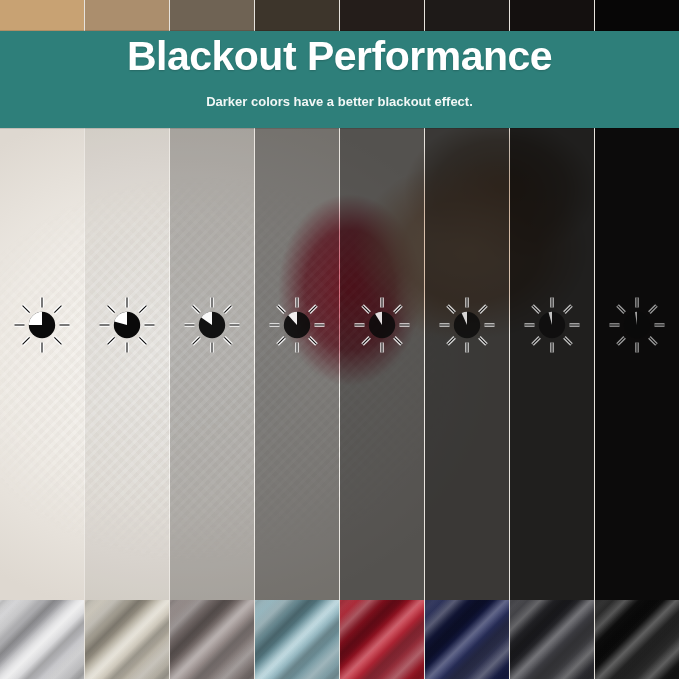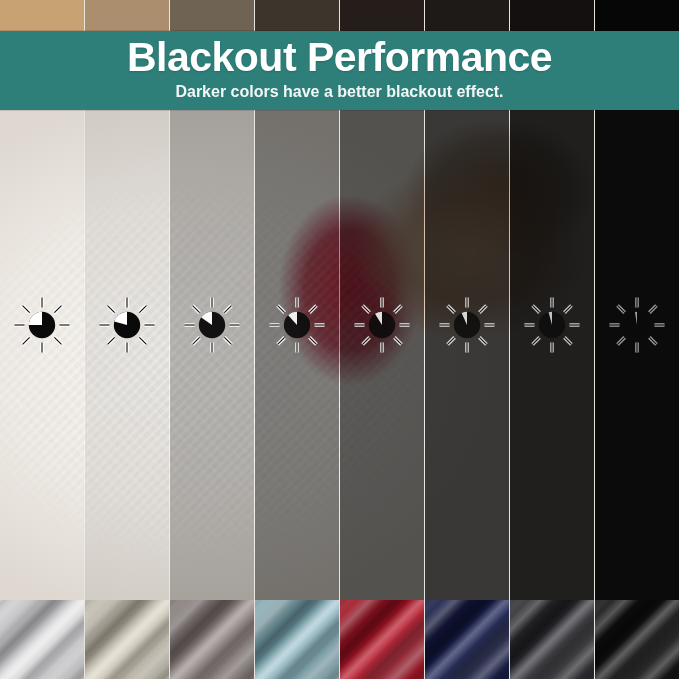--- a/index.html
+++ b/index.html
@@ -79,42 +79,42 @@
   
   .sun{
     position:absolute;left:50%;top:325px;
     transform:translate(-50%,-50%);
     width:62px;height:62px;
   }
   .sun svg{display:block;width:62px;height:62px;}
 
   
   #banner{
-    position:absolute;left:0;right:0;top:31px;height:79px;
+    position:absolute;left:0;right:0;top:31px;height:97px;
     background:#2e7f7a;
     display:flex;flex-direction:column;
     align-items:center;justify-content:center;
     box-shadow:0 0 0 1px rgba(0,0,0,0.12);
   }
   #banner-title{
     color:#ffffff;
     font-size:41px;
     line-height:1;
     font-weight:700;
     letter-spacing:-0.5px;
     margin:0 0 2px 0;
     text-shadow:0 1px 2px rgba(0,0,0,0.18);
     white-space:nowrap;
   }
   #banner-sub{
     color:#f2f7f6;
-    font-size:16px;
+    font-size:13px;
     line-height:1;
     font-weight:700;
-    margin:4px;
+    margin:16px;
     white-space:nowrap;
   }
 </style>
 </head>
 <body>
 
 <div id="stage">
 
   <div id="photo"></div>
 

